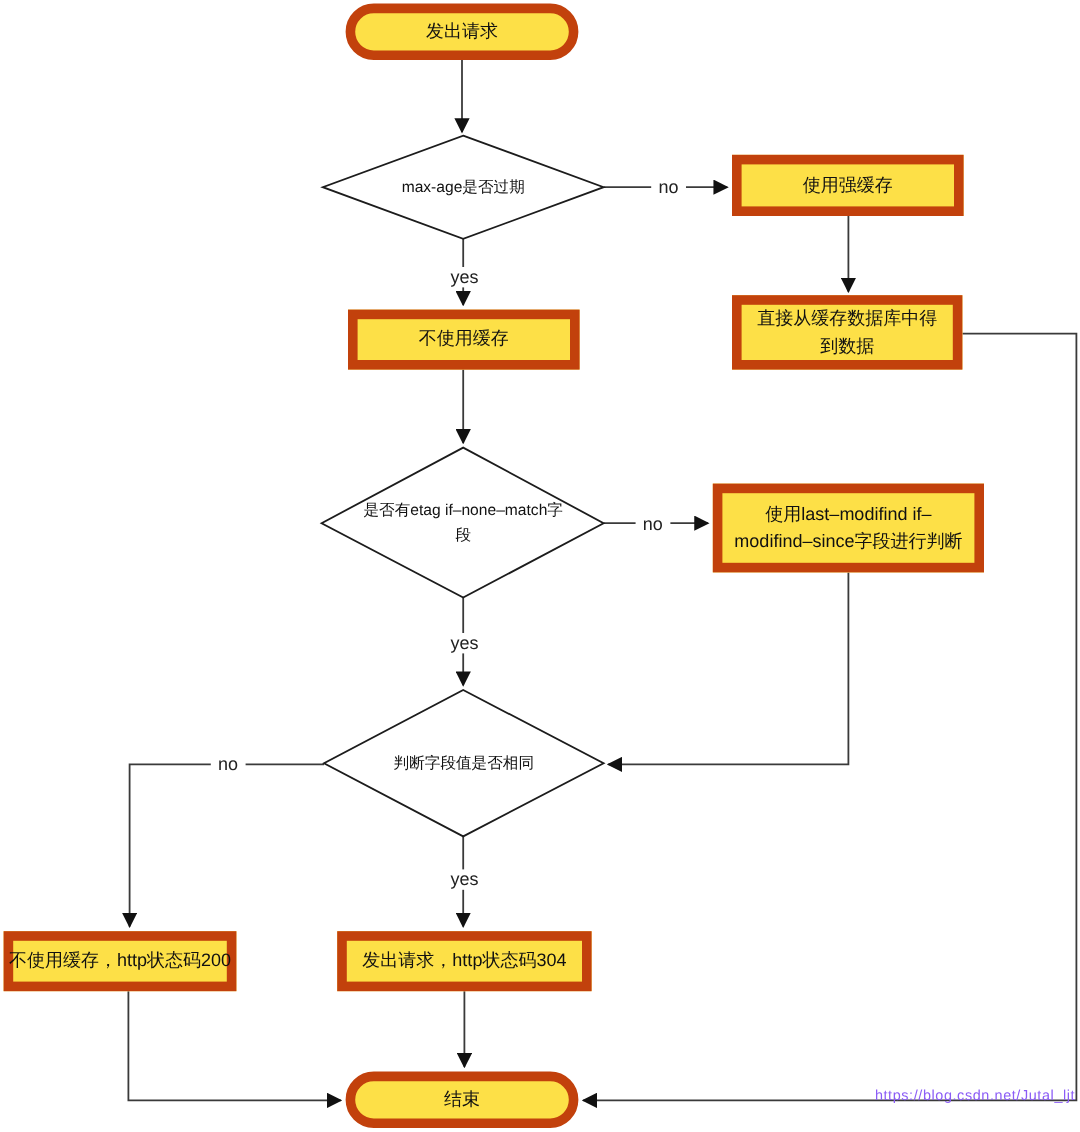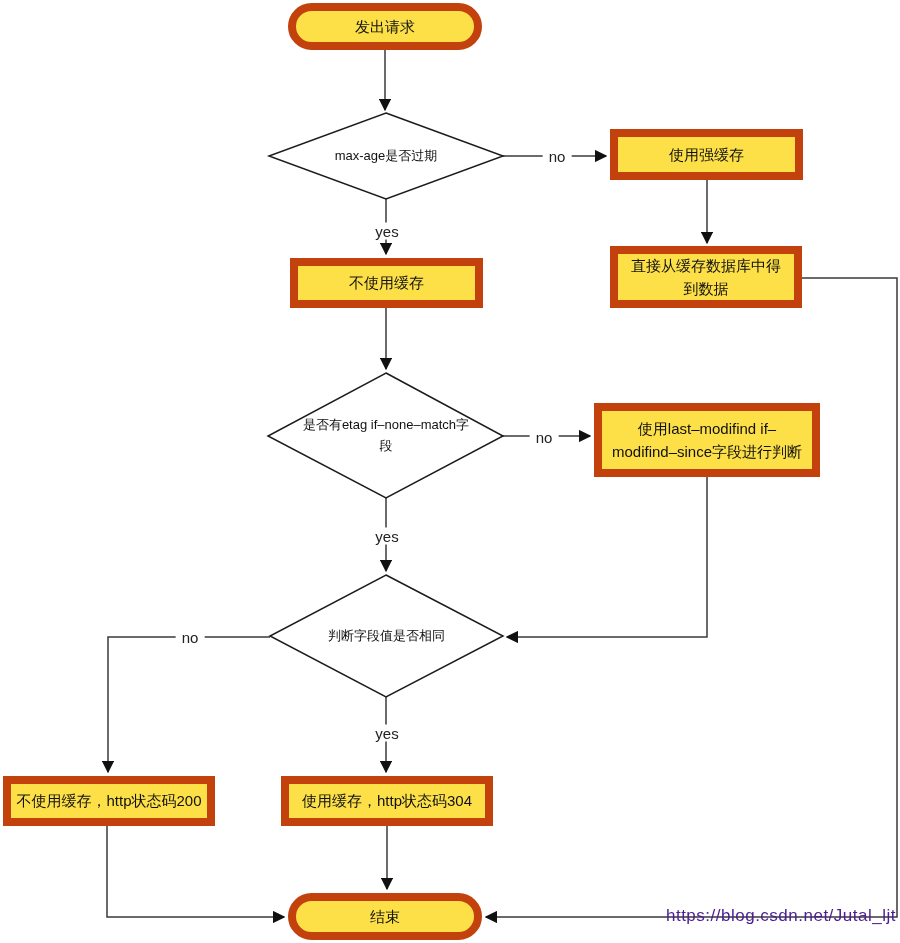--- a/index.html
+++ b/index.html
@@ -47,22 +47,22 @@
     transform: translate(-50%, -50%);
     background: #fff;
     padding: 0 6px;
     font-size: 15px;
     color: #222;
   }
   .watermark {
     position: absolute;
     right: 4px;
     top: 906px;
-    font-size: 17px;
-    color: #4c1d95;
+    font-size: 12px;
+    color: #8b5cf6;
     letter-spacing: 0.5px;
   }
 </style>
 </head>
 <body>
 
 <div class="canvas">
 
   <svg class="edges" viewBox="0 0 900 943" fill="none" stroke="#3a3a3a" stroke-width="1.5">
     <defs>
@@ -99,23 +99,23 @@
   <div class="node" style="left:610px; top:246px; width:192px; height:62px; padding:0 9px;">直接从缓存数据库中得到数据</div>
 
   <div class="node" style="left:290px; top:258px; width:193px; height:50px;">不使用缓存</div>
 
   <div class="dlabel" style="left:298px; top:373px; width:176px; height:125px;">是否有etag if–none–match字段</div>
 
   <div class="node" style="left:594px; top:403px; width:226px; height:74px; padding:0 7px;">使用last–modifind if–modifind–since字段进行判断</div>
 
   <div class="dlabel" style="left:270px; top:575px; width:233px; height:122px;text-align:right;">判断字段值是否相同</div>
 
-  <div class="node nowrap" style="left:3px; top:776px; width:212px; height:50px;">不使用缓存，http状态码200</div>
+  <div class="node nowrap" style="left:3px; top:776px; width:194px; height:50px;">不使用缓存，http状态码200</div>
 
-  <div class="node nowrap" style="left:281px; top:776px; width:212px; height:50px;">使用缓存，http状态码304</div>
+  <div class="node nowrap" style="left:281px; top:776px; width:212px; height:50px;">发出请求，http状态码304</div>
 
   <div class="node stadium" style="left:288px; top:893px; width:194px; height:47px;">结束</div>
 
   <span class="elabel" style="left:557px; top:156px;">no</span>
   <span class="elabel" style="left:387px; top:231px;">yes</span>
   <span class="elabel" style="left:544px; top:437px;">no</span>
   <span class="elabel" style="left:387px; top:536px;">yes</span>
   <span class="elabel" style="left:190px; top:637px;">no</span>
   <span class="elabel" style="left:387px; top:733px;">yes</span>
 

